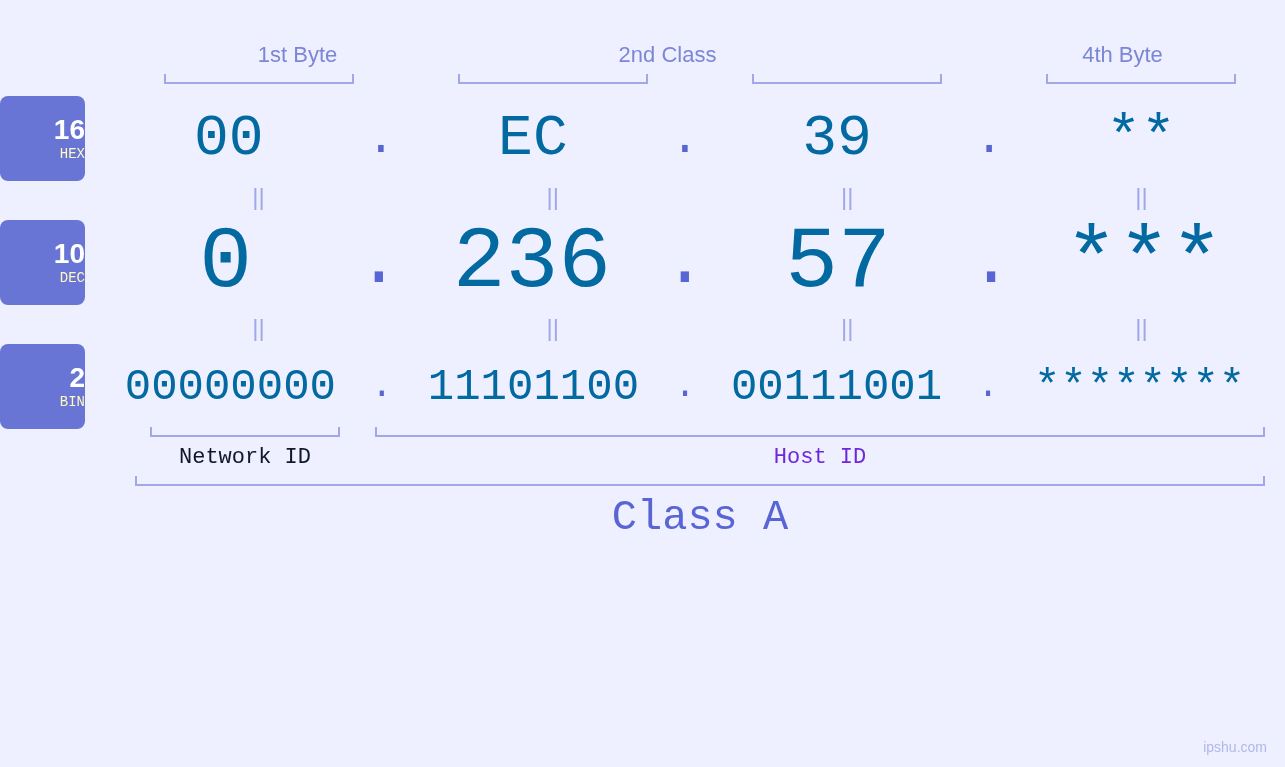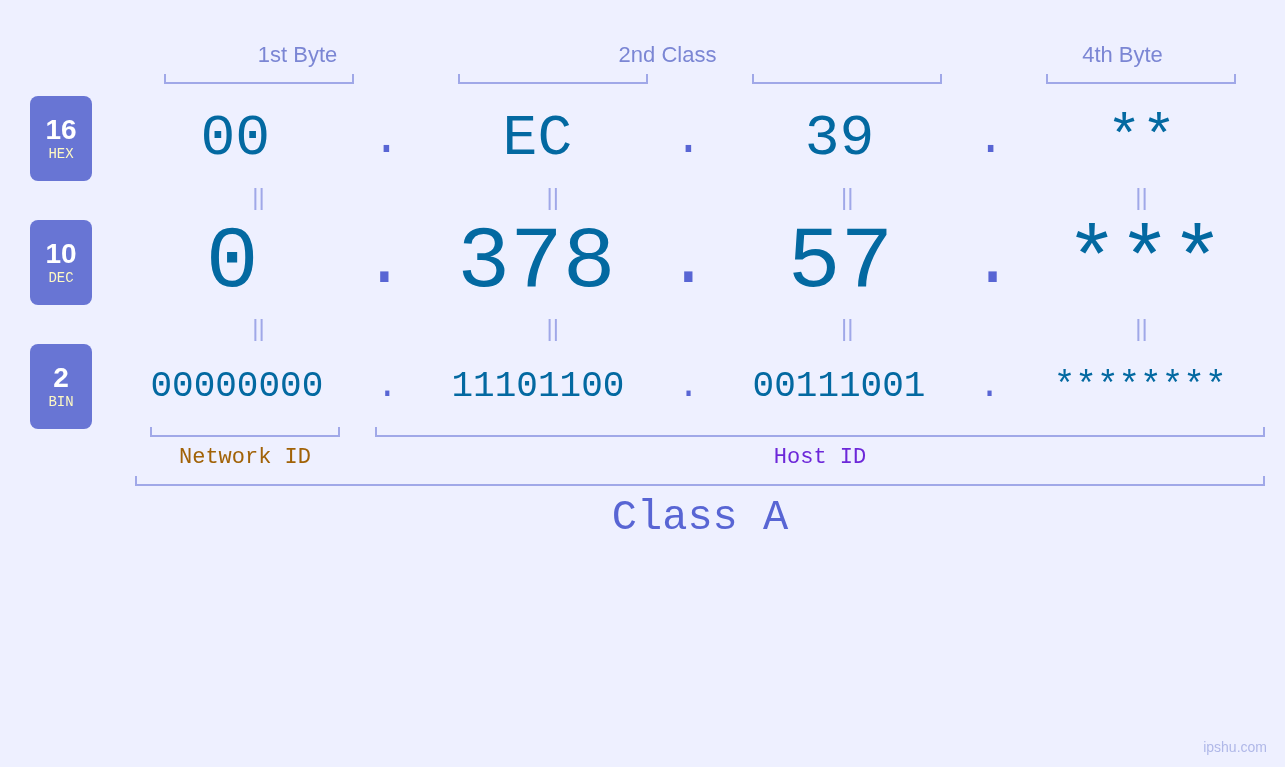--- a/index.html
+++ b/index.html
@@ -64,29 +64,28 @@
       position: absolute;
       right: 0;
       top: -8px;
       width: 2px;
       height: 10px;
       background: #a0a8e8;
     }
 
     
     .badge {
-      width: 62px;
+      width: 85px;
       height: 85px;
       background: #6875d4;
       border-radius: 8px;
       display: flex;
       flex-direction: column;
-      align-items: center;
+      align-items: flex-end;
       justify-content: center;
-      margin-left: 30px;
       flex-shrink: 0;
     }
 
     .badge-num {
       color: white;
       font-size: 28px;
       font-weight: bold;
       font-family: Arial, sans-serif;
       line-height: 1;
     }
@@ -117,21 +116,21 @@
       font-size: 58px;
       font-weight: normal;
     }
 
     .byte-val.dec {
       font-size: 88px;
       font-weight: normal;
     }
 
     .byte-val.bin {
-      font-size: 36px;
+      font-size: 44px;
       font-weight: normal;
     }
 
     .dot {
       color: #5865d4;
       flex-shrink: 0;
     }
 
     .dot.hex { font-size: 48px; }
     .dot.dec { font-size: 72px; }
@@ -145,21 +144,21 @@
 
     .eq-sign {
       color: #a0a8e8;
       font-size: 24px;
       font-family: Arial, sans-serif;
     }
 
     .network-id-label {
       width: 220px;
       text-align: center;
-      color: #a16207;
+      color: #0f172a;
       font-size: 22px;
       font-family: 'Courier New', monospace;
     }
 
     .host-id-label {
       flex: 1;
       text-align: center;
       color: #6d28d9;
       font-size: 22px;
       font-family: 'Courier New', monospace;
@@ -264,21 +263,21 @@
   </div>
 
   <div class="full-row">
     <div class="badge">
       <span class="badge-num">10</span>
       <span class="badge-label">DEC</span>
     </div>
     <div class="values-row">
       <div class="byte-val dec">0</div>
       <div class="dot dec">.</div>
-      <div class="byte-val dec">378</div>
+      <div class="byte-val dec">236</div>
       <div class="dot dec">.</div>
       <div class="byte-val dec">57</div>
       <div class="dot dec">.</div>
       <div class="byte-val dec">***</div>
     </div>
   </div>
 
   <div class="full-row" style="margin:2px 0;">
     <div class="spacer-badge"></div>
     <div style="display:flex; flex:1; justify-content:space-around; padding:0 20px;">

